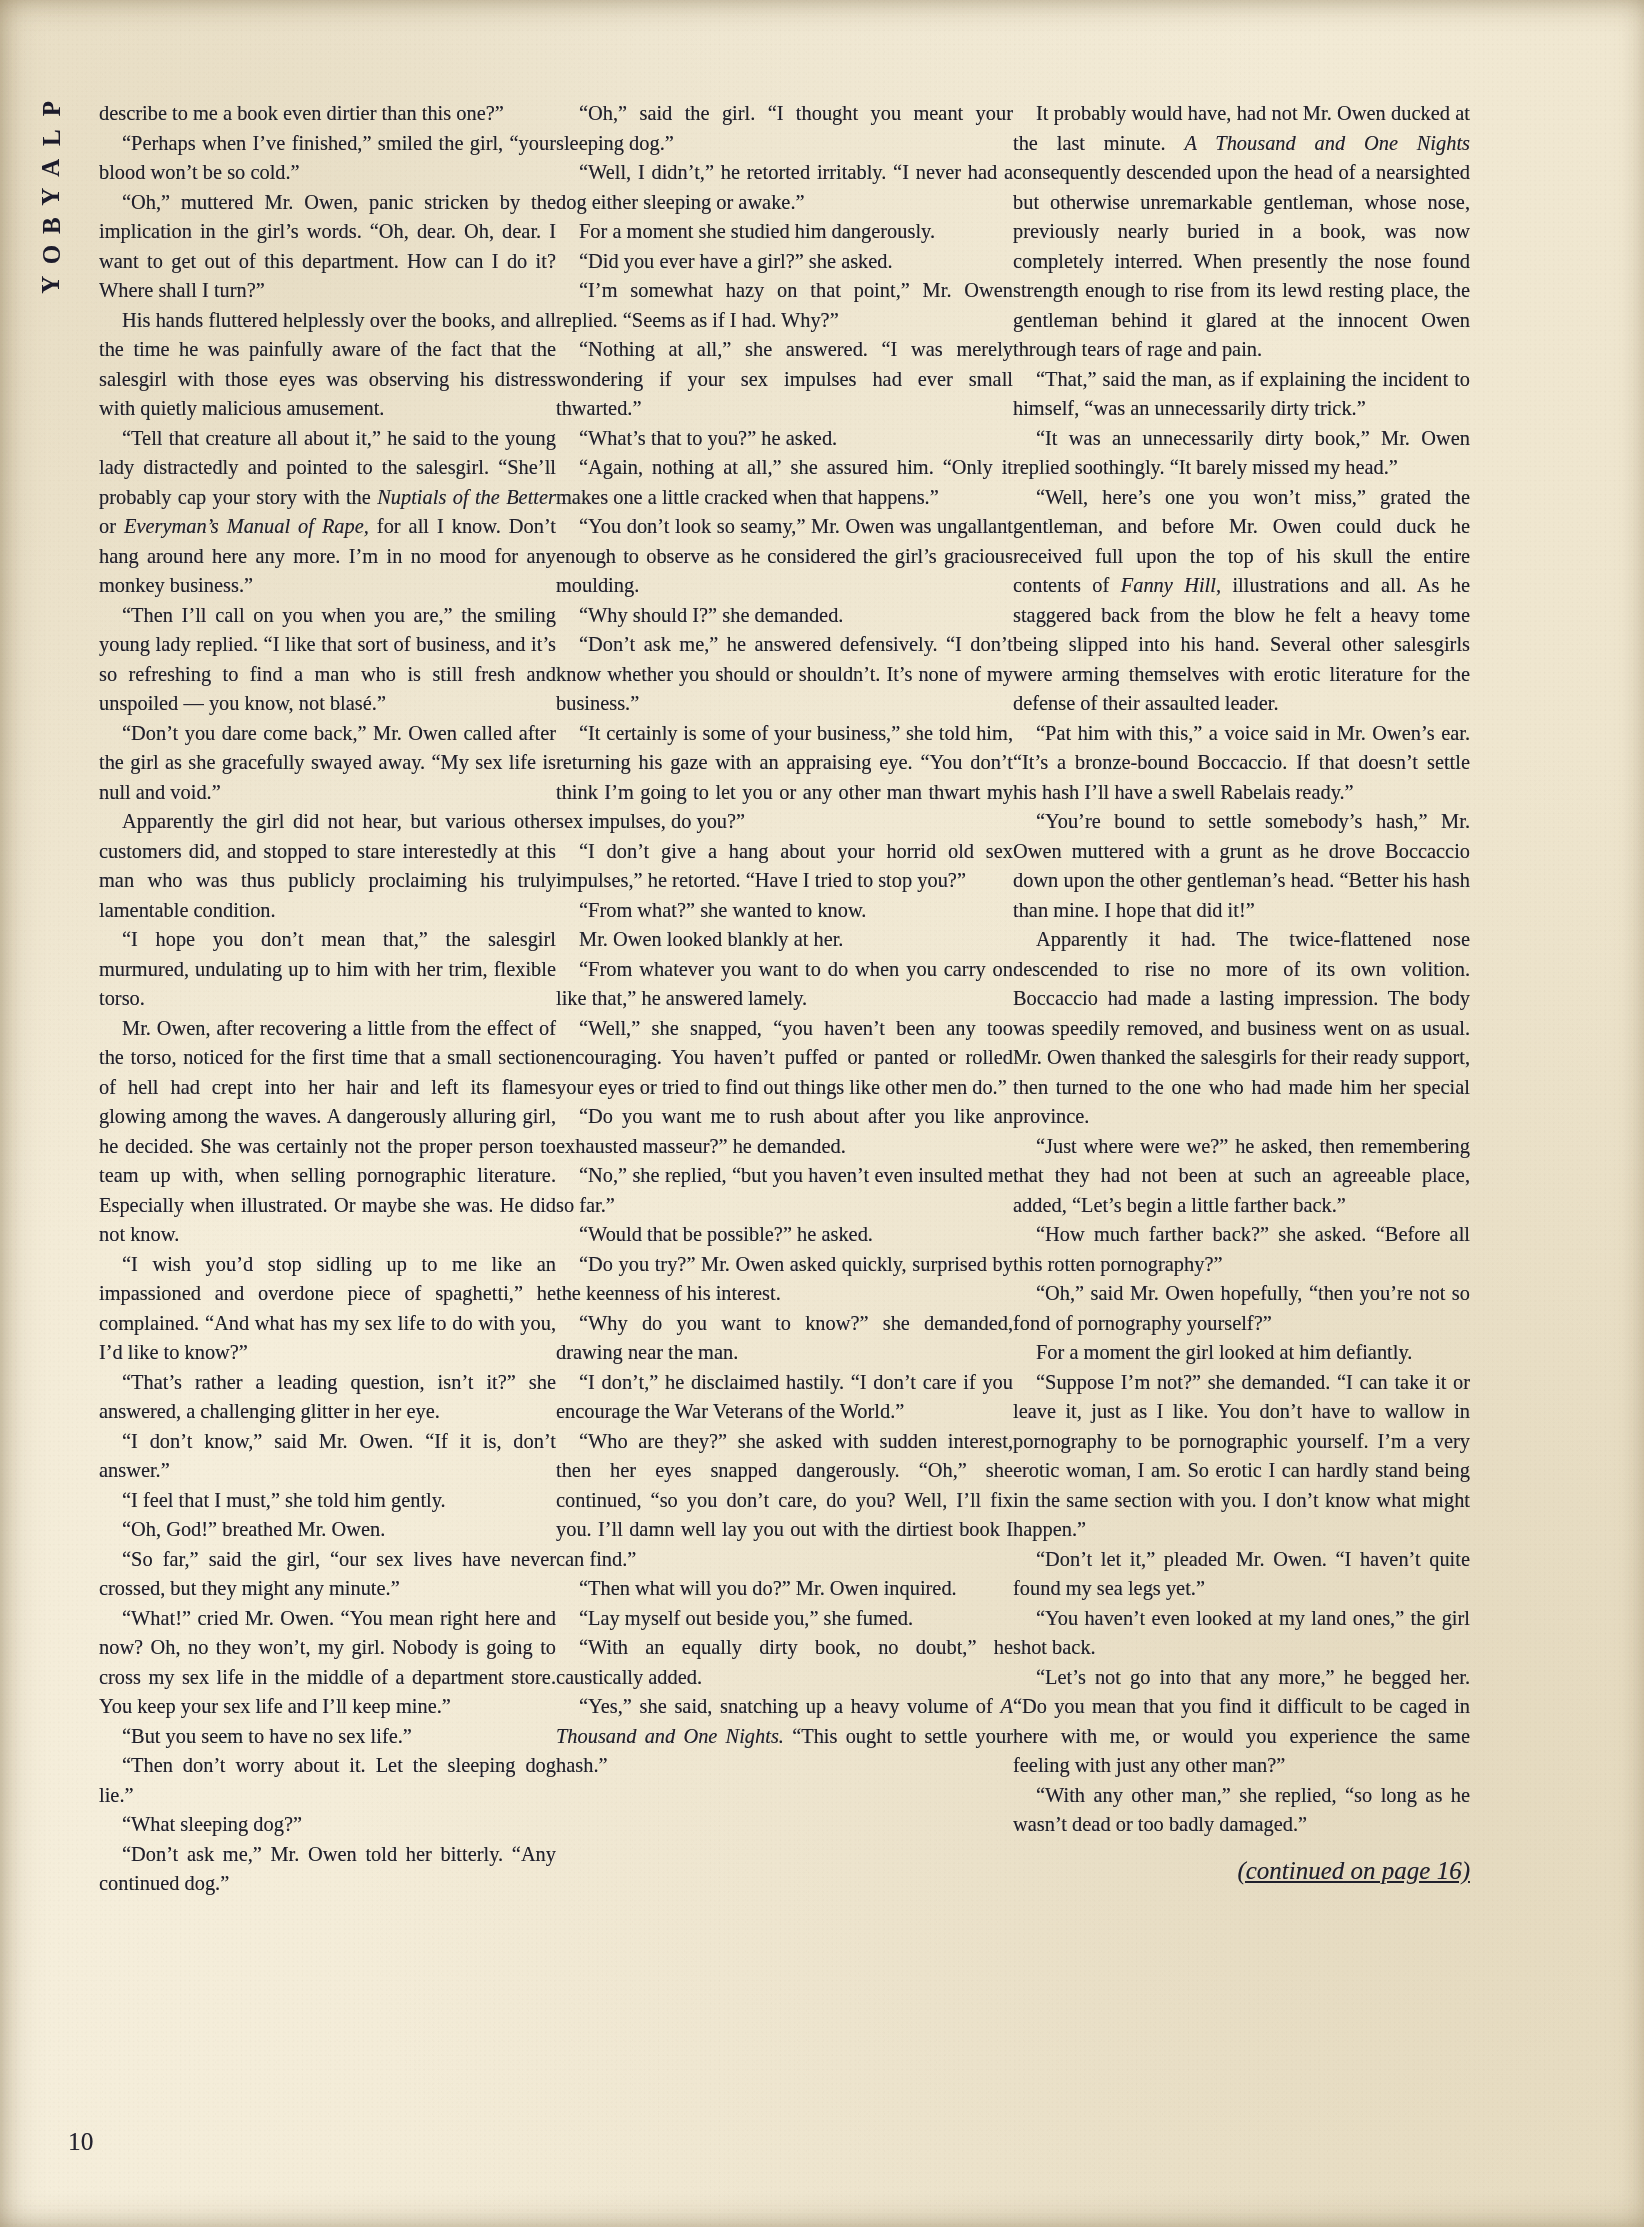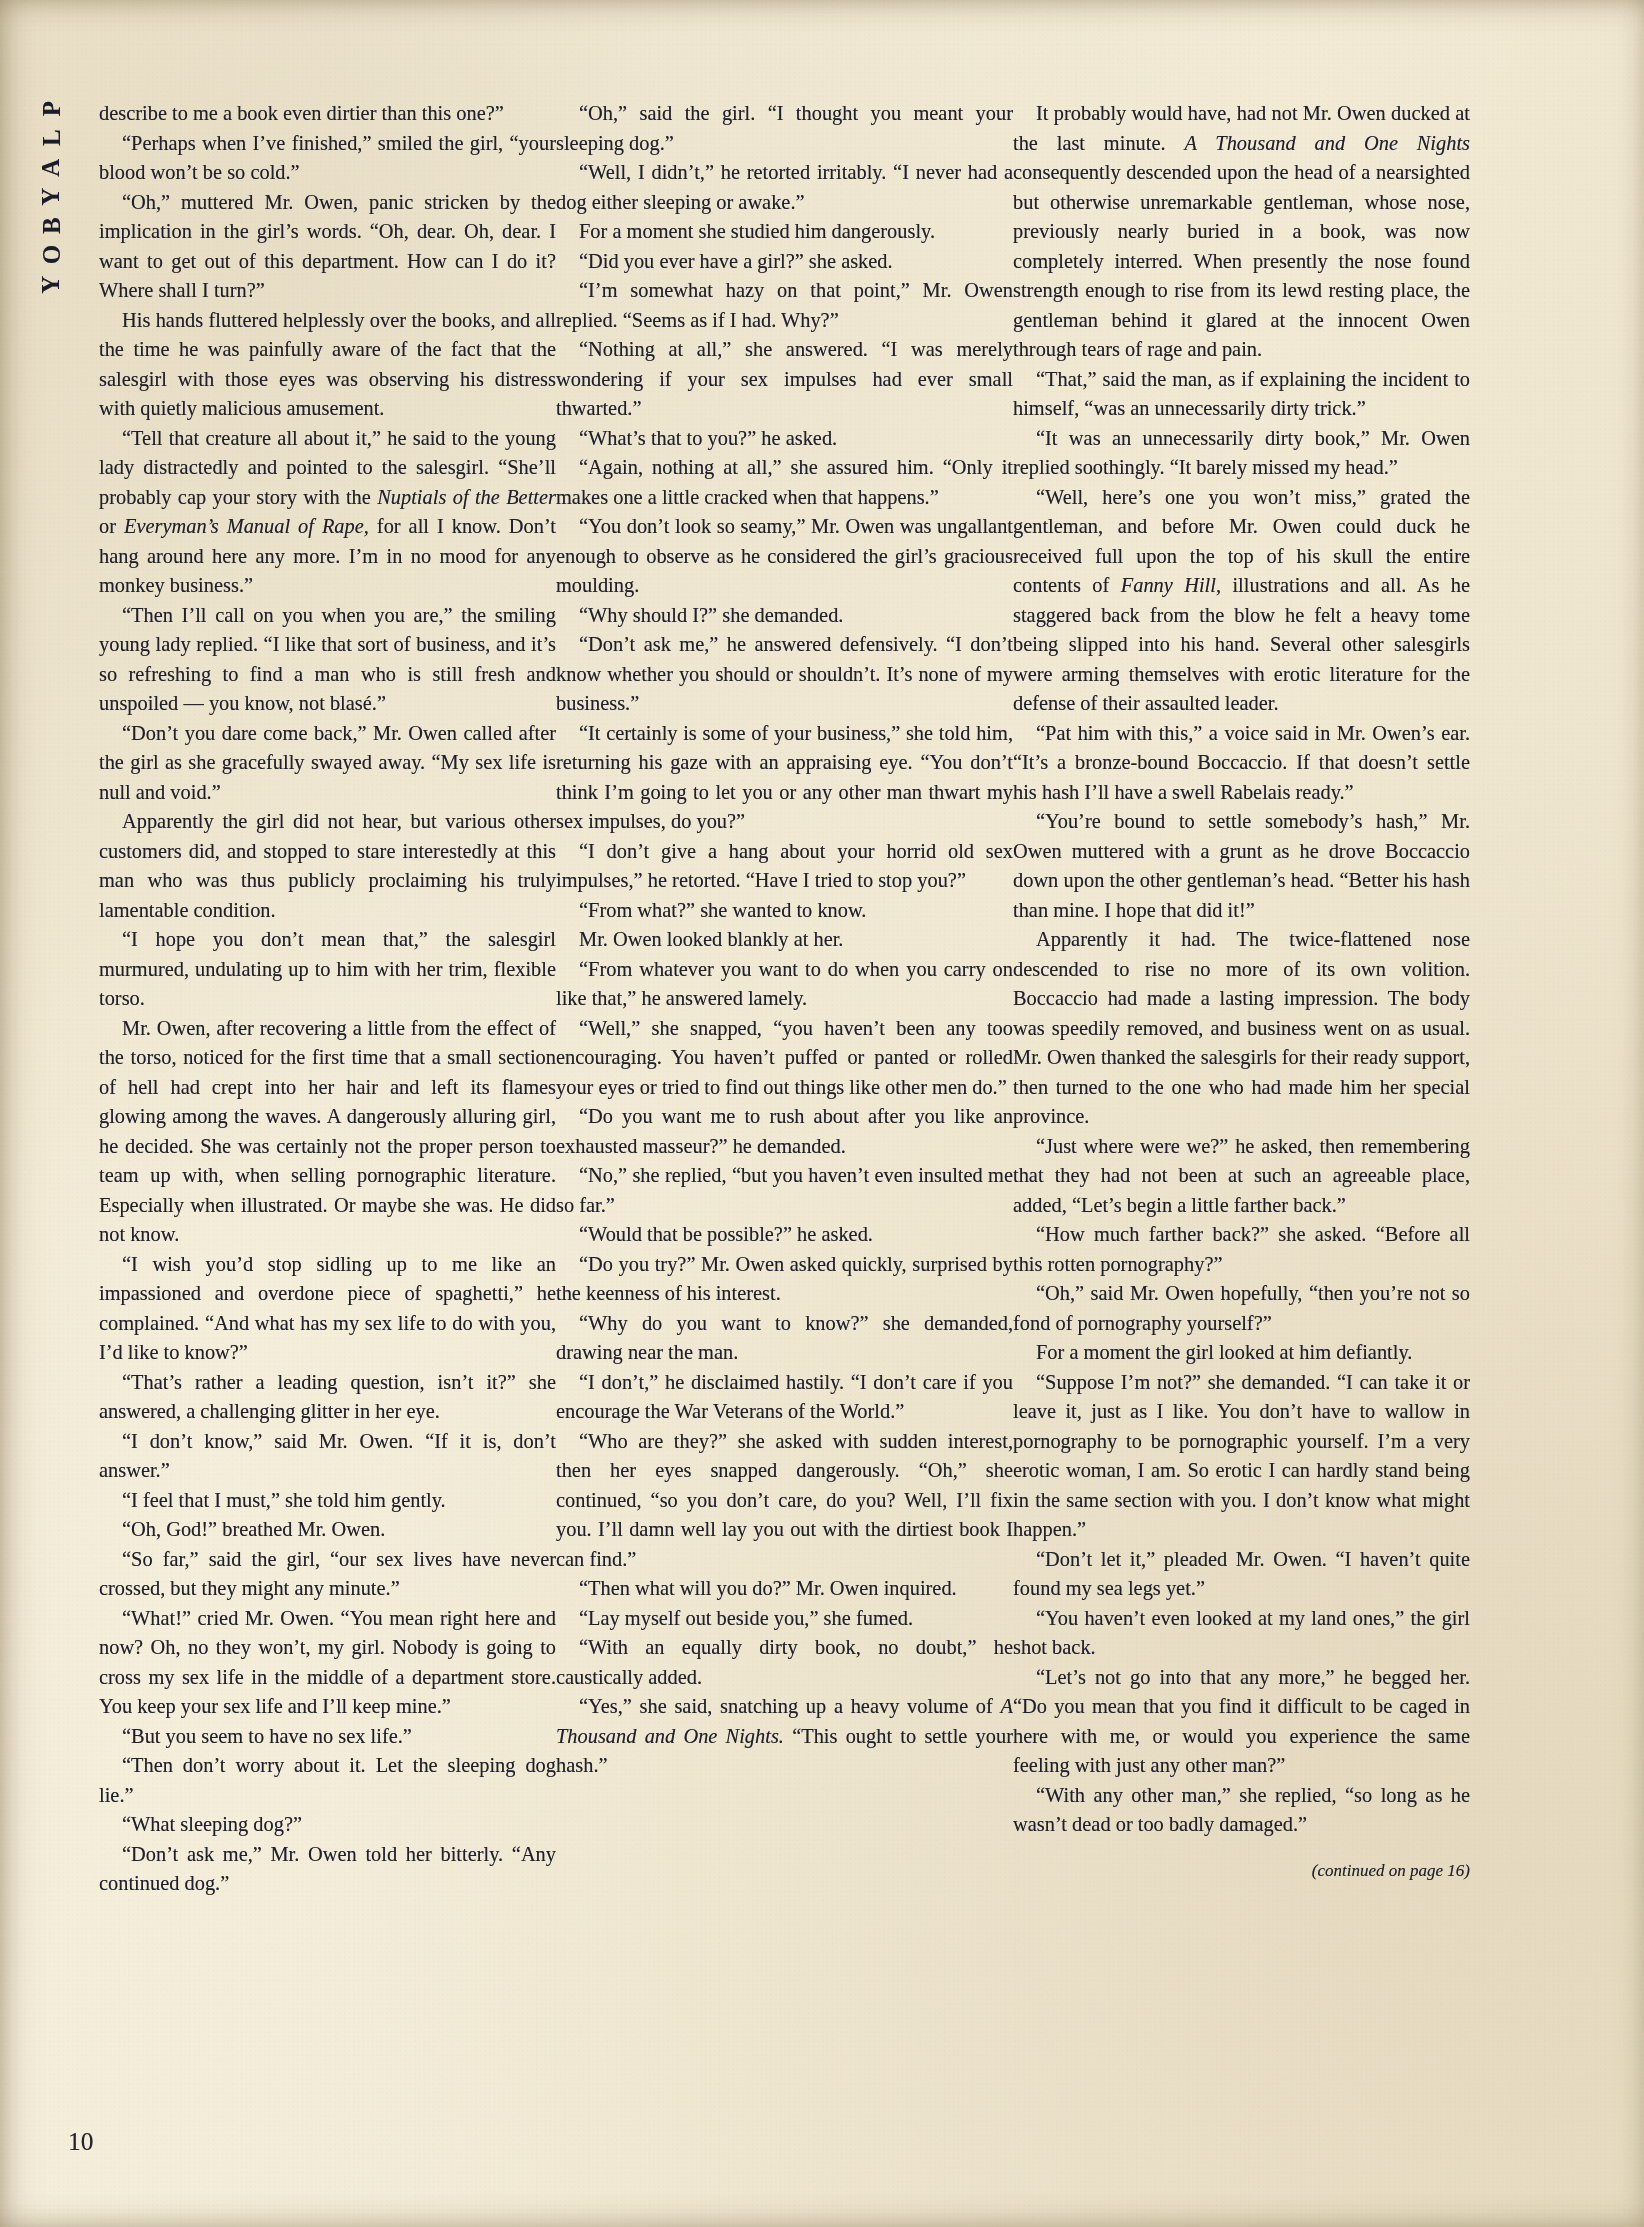--- a/index.html
+++ b/index.html
@@ -102,21 +102,22 @@
   .col p.noindent { text-indent: 0; }
   .col p:last-of-type { }
   .col i, .col em {
   }
   .contd {
     display: block;
     margin-top: 16px;
     text-align: right;
     text-indent: 0;
     font-style: italic;
-    font-size: 17px;
+    font-size: 25px;
+    text-decoration: underline;
   }
   
   .col, .masthead, .folio {
     text-shadow: 0 0 0.4px rgba(32,32,44,.42);
   }
 </style>
 </head>
 <body>
 
 <div class="page">

